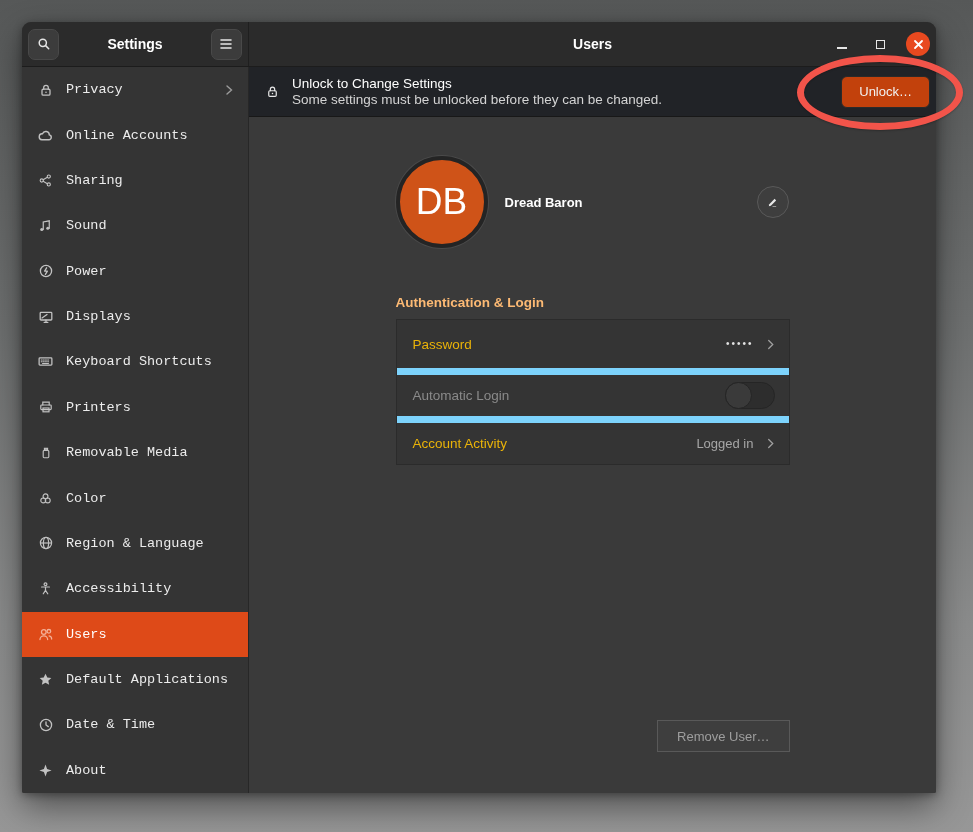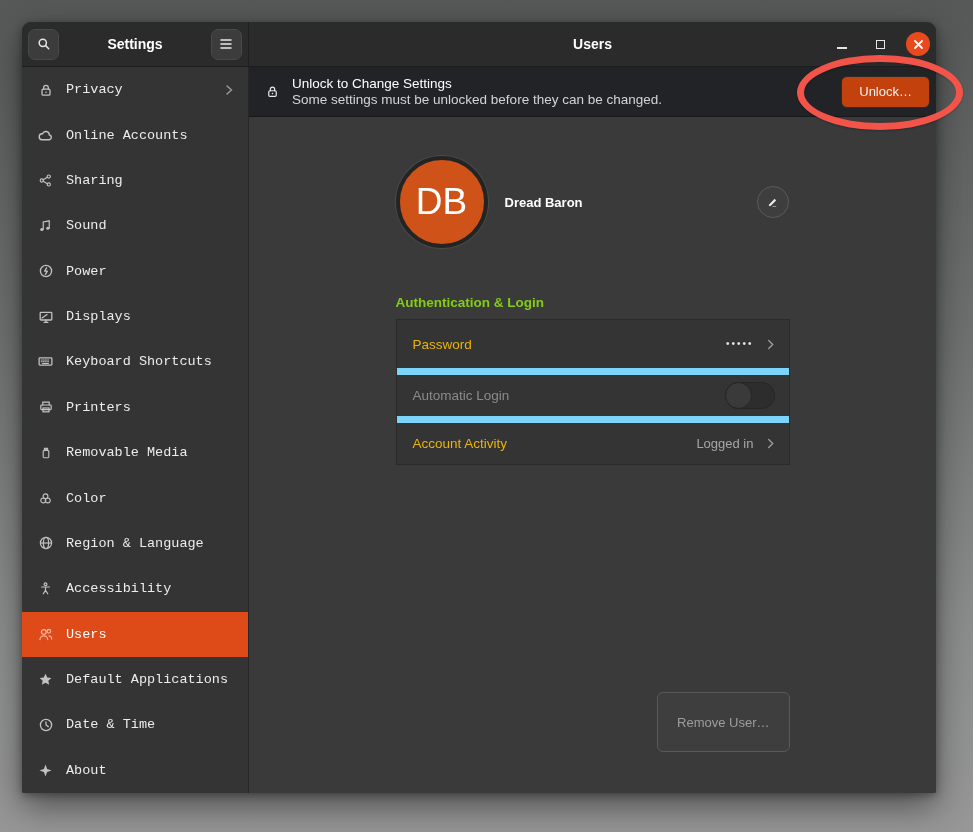--- a/index.html
+++ b/index.html
@@ -51,34 +51,34 @@
     color:#f2f2f2;font-size:13px;display:flex;align-items:center;}
   .main{flex:1;display:flex;flex-direction:column;align-items:center;min-height:0;}
   .col{width:394px;display:flex;flex-direction:column;flex:1;}
   .profile-row{margin-top:37px;display:flex;align-items:center;height:96px;}
   .avatar{width:84px;height:84px;border-radius:50%;background:var(--avatar,#cf5318);
     border:4px solid #242424;box-shadow:0 0 0 1px #4a4a4a;
     display:flex;align-items:center;justify-content:center;color:#ffffff;font-size:37px;font-weight:500;letter-spacing:0;}
   .user-name{margin-left:17px;font-size:13px;font-weight:bold;color:#ffffff;}
   .edit-btn{margin-left:auto;margin-right:1px;width:32px;height:32px;border-radius:50%;
     background:#3e3e3e;border:1px solid #5a5a5a;display:flex;align-items:center;justify-content:center;color:#e8e8e8;box-sizing:border-box;}
-  .section-title{margin-top:45px;font-size:13.5px;font-weight:bold;color:#84cc16;}
+  .section-title{margin-top:45px;font-size:13.5px;font-weight:bold;color:#fdba74;}
   .card{margin-top:9px;background:#343434;border:1px solid #2b2b2b;}
   .row{height:48px;display:flex;align-items:center;padding:0 14px 0 16px;gap:12px;box-sizing:border-box;}
   .row + .row{border-top:7px solid #7dd3fc;}
   .row .rlbl{flex:1;font-size:13.5px;color:#eab308;}
   .row .rlbl.dim{color:#8a8a8a;}
   .row .rval{font-size:13px;color:#a6a6a6;}
   .row .dots{font-size:10px;letter-spacing:2px;color:#e2e2e2;transform:translateY(-1px);}
   .row .chev{color:#a0a0a0;display:flex;}
   .toggle{width:50px;height:27px;border-radius:14px;background:#2d2d2d;border:1px solid #252525;position:relative;box-sizing:border-box;}
   .toggle .knob{position:absolute;left:-1px;top:-1px;width:27px;height:27px;border-radius:50%;
     background:#3a3a3a;border:1px solid #252525;box-sizing:border-box;}
   .remove-row{margin-top:auto;display:flex;justify-content:flex-end;padding-bottom:41px;}
-  .remove-btn{height:30px;padding:14px 19px;background:#3e3e3e;border:1px solid #595959;border-radius:6px;
+  .remove-btn{height:30px;padding:0 19px;background:#3e3e3e;border:1px solid #595959;border-radius:0;
     color:#9e9e9e;font-size:13px;display:flex;align-items:center;}
   
   .annotation{position:absolute;left:797px;top:55px;width:166px;height:75px;border-radius:50%;
     border:7px solid var(--annotation,#f2544a);box-sizing:border-box;z-index:60;pointer-events:none;
     box-shadow:0 1px 2px rgba(0,0,0,.25), inset 0 1px 2px rgba(0,0,0,.2);}
   svg{display:block;}
 </style>
 </head>
 <body>
 

